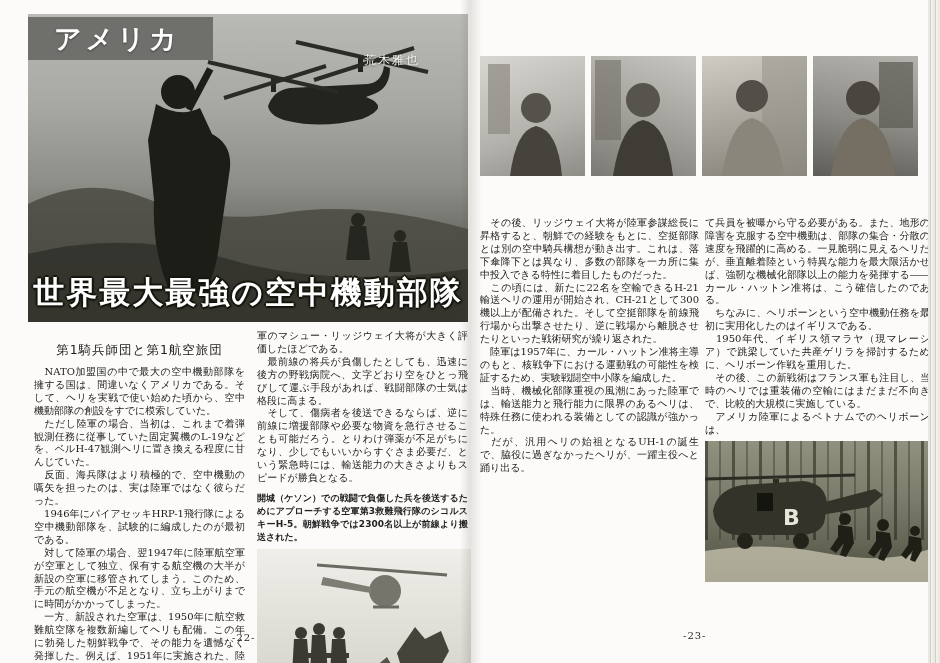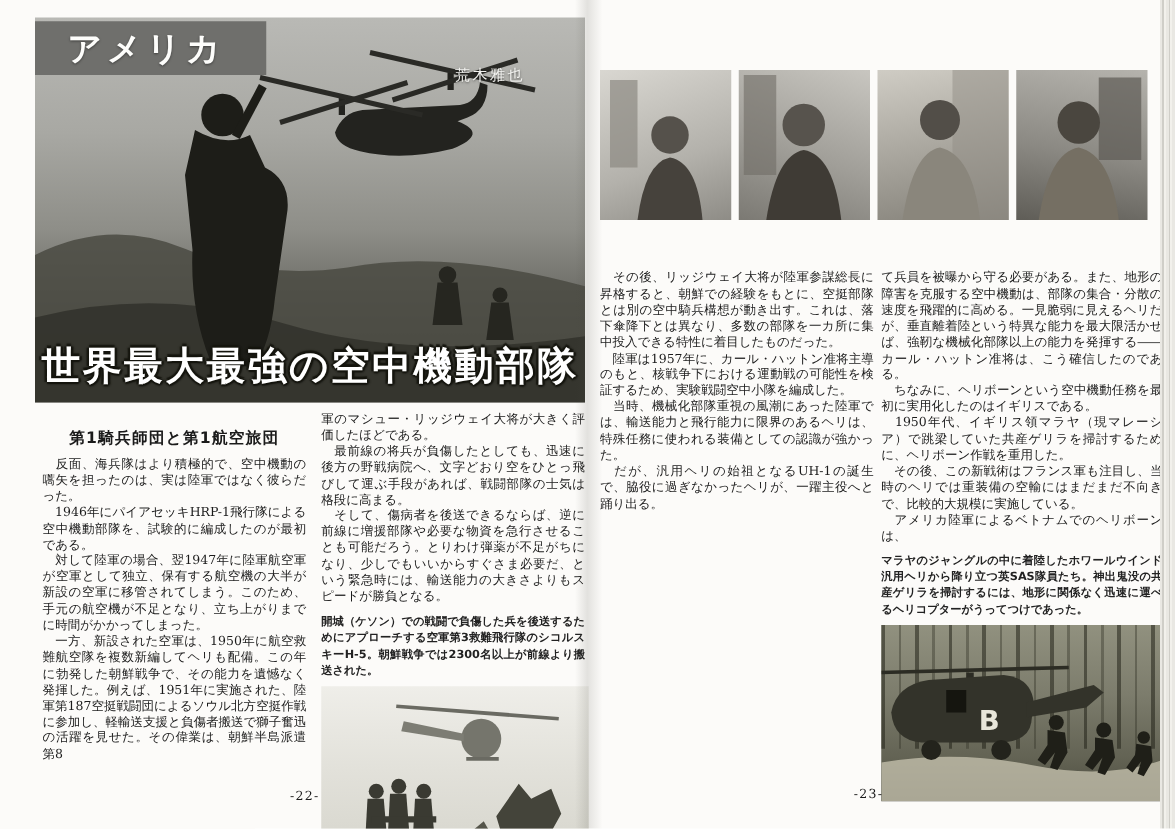--- a/index.html
+++ b/index.html
@@ -18,21 +18,21 @@
   .author{position:absolute;right:48px;top:38px;font-size:12px;color:#f2f2ef;
           font-family:"DejaVu Sans","Liberation Sans",sans-serif;letter-spacing:2px;
           text-shadow:0 1px 2px rgba(0,0,0,.5);}
   .main-title{position:absolute;left:0;right:0;bottom:8px;margin:0;text-align:center;
               font-size:31px;font-weight:bold;color:#ffffff;letter-spacing:2px;white-space:nowrap;
               text-shadow:-2px 0 1px #16160f,2px 0 1px #16160f,0 -2px 1px #16160f,0 2px 1px #16160f,
                           1px 1px 2px #000;}
   .l-columns{position:absolute;left:34px;top:330px;width:434px;display:flex;gap:12px;}
   .col{width:211px;}
   p.body{margin:0;font-size:10px;line-height:12.9px;text-align:justify;}
-  h2.sec{margin:12px 0 7px 0;font-size:12.5px;font-weight:bold;text-align:center;letter-spacing:1px;
+  h2.sec{margin:12px 0 7px 0;font-size:12.5px;font-weight:normal;text-align:center;letter-spacing:1px;
          font-family:"DejaVu Sans","Liberation Sans",sans-serif;}
   p.caption{margin:7px 0 0 0;font-size:9px;line-height:13px;font-weight:bold;text-align:justify;
             font-family:"DejaVu Sans","Liberation Sans",sans-serif;color:#222;}
   .h5-photo{margin-top:5px;width:214px;height:148px;
             background:linear-gradient(180deg,#efeee9 0%,#e2e1da 45%,#d4d3ca 100%);}
   .pagenum-left{position:absolute;left:232px;top:632px;font-size:10px;letter-spacing:1px;}
 
   
   .spine{position:absolute;left:460px;top:0;width:22px;height:663px;
          background:linear-gradient(90deg,rgba(0,0,0,0) 0%,rgba(70,70,60,.14) 45%,rgba(0,0,0,0) 100%);}
@@ -101,20 +101,22 @@
       <div class="tag-band">
         <span>アメリカ</span>
       </div>
       <div class="author">荒木雅也</div>
       <h1 class="main-title">世界最大最強の空中機動部隊</h1>
     </div>
 
     <div class="l-columns">
       <div class="col">
         <h2 class="sec">第1騎兵師団と第1航空旅団</h2>
+        <p class="body">　NATO加盟国の中で最大の空中機動部隊を擁する国は、間違いなくアメリカである。そして、ヘリを実戦で使い始めた頃から、空中機動部隊の創設をすでに模索していた。</p>
+        <p class="body">　ただし陸軍の場合、当初は、これまで着弾観測任務に従事していた固定翼機のL-19などを、ベルH-47観測ヘリに置き換える程度に甘んじていた。</p>
         <p class="body">　反面、海兵隊はより積極的で、空中機動の嚆矢を担ったのは、実は陸軍ではなく彼らだった。</p>
         <p class="body">　1946年にパイアセッキHRP-1飛行隊による空中機動部隊を、試験的に編成したのが最初である。</p>
         <p class="body">　対して陸軍の場合、翌1947年に陸軍航空軍が空軍として独立、保有する航空機の大半が新設の空軍に移管されてしまう。このため、手元の航空機が不足となり、立ち上がりまでに時間がかかってしまった。</p>
         <p class="body">　一方、新設された空軍は、1950年に航空救難航空隊を複数新編してヘリも配備。この年に勃発した朝鮮戦争で、その能力を遺憾なく発揮した。例えば、1951年に実施された、陸軍第187空挺戦闘団によるソウル北方空挺作戦に参加し、軽輸送支援と負傷者搬送で獅子奮迅の活躍を見せた。その偉業は、朝鮮半島派遣第8</p>
       </div>
       <div class="col">
         <p class="body">軍のマシュー・リッジウェイ大将が大きく評価したほどである。</p>
         <p class="body">　最前線の将兵が負傷したとしても、迅速に後方の野戦病院へ、文字どおり空をひとっ飛びして運ぶ手段があれば、戦闘部隊の士気は格段に高まる。</p>
         <p class="body">　そして、傷病者を後送できるならば、逆に前線に増援部隊や必要な物資を急行させることも可能だろう。とりわけ弾薬が不足がちになり、少しでもいいからすぐさま必要だ、という緊急時には、輸送能力の大きさよりもスピードが勝負となる。</p>
         <p class="caption">開城（ケソン）での戦闘で負傷した兵を後送するためにアプローチする空軍第3救難飛行隊のシコルスキーH-5。朝鮮戦争では2300名以上が前線より搬送された。</p>
@@ -177,33 +179,33 @@
             <rect x="66" y="6" width="34" height="66" fill="#5c5a54" opacity=".7"></rect>
             <circle cx="50" cy="42" r="17" fill="#4a463f"></circle>
             <path d="M18,120 q8,-54 32,-58 q26,6 32,58 Z" fill="#756f63"></path>
           </svg>
       </figure>
     </div>
 
 
     <div class="r-col1">
       <p class="body">　その後、リッジウェイ大将が陸軍参謀総長に昇格すると、朝鮮での経験をもとに、空挺部隊とは別の空中騎兵構想が動き出す。これは、落下傘降下とは異なり、多数の部隊を一カ所に集中投入できる特性に着目したものだった。</p>
+      <p class="body">　この頃には、新たに22名を空輸できるH-21輸送ヘリの運用が開始され、CH-21として300機以上が配備された。そして空挺部隊を前線飛行場から出撃させたり、逆に戦場から離脱させたりといった戦術研究が繰り返された。</p>
       <p class="body">　陸軍は1957年に、カール・ハットン准将主導のもと、核戦争下における運動戦の可能性を検証するため、実験戦闘空中小隊を編成した。</p>
       <p class="body">　当時、機械化部隊重視の風潮にあった陸軍では、輸送能力と飛行能力に限界のあるヘリは、特殊任務に使われる装備としての認識が強かった。</p>
       <p class="body">　だが、汎用ヘリの始祖となるUH-1の誕生で、脇役に過ぎなかったヘリが、一躍主役へと踊り出る。</p>
 
     </div>
 
     <div class="r-col2">
       <p class="body">て兵員を被曝から守る必要がある。また、地形の障害を克服する空中機動は、部隊の集合・分散の速度を飛躍的に高める。一見脆弱に見えるヘリだが、垂直離着陸という特異な能力を最大限活かせば、強靭な機械化部隊以上の能力を発揮する――カール・ハットン准将は、こう確信したのである。</p>
       <p class="body">　ちなみに、ヘリボーンという空中機動任務を最初に実用化したのはイギリスである。</p>
       <p class="body">　1950年代、イギリス領マラヤ（現マレーシア）で跳梁していた共産ゲリラを掃討するために、ヘリボーン作戦を重用した。</p>
       <p class="body">　その後、この新戦術はフランス軍も注目し、当時のヘリでは重装備の空輸にはまだまだ不向きで、比較的大規模に実施している。</p>
       <p class="body">　アメリカ陸軍によるベトナムでのヘリボーンは、</p>
-      <p class="caption">マラヤのジャングルの中に着陸したホワールウインド汎用ヘリから降り立つ英SAS隊員たち。神出鬼没の共産ゲリラを掃討するには、地形に関係なく迅速に運べるヘリコプターがうってつけであった。</p>
       <div class="jungle-photo">
         <div class="trees"></div>
         <svg width="225" height="141" viewBox="0 0 225 141" style="position:absolute;left:0;top:0">
           <path d="M0,110 Q60,100 120,112 T225,108 L225,141 L0,141 Z" fill="#c9c6b2" opacity=".75"></path>
           <g>
             <line x1="0" y1="38" x2="150" y2="34" stroke="#2c2c24" stroke-width="3"></line>
             <rect x="68" y="38" width="6" height="14" fill="#2c2c24"></rect>
             <path d="M8,70 q4,-22 30,-26 l60,-4 q22,2 24,22 l-2,16 q-2,14 -22,16 l-66,0 q-22,-2 -24,-24 Z" fill="#33332a"></path>
             <path d="M116,62 L170,48 l8,6 -14,12 -48,8 Z" fill="#33332a"></path>
             <circle cx="40" cy="100" r="8" fill="#23231c"></circle>

